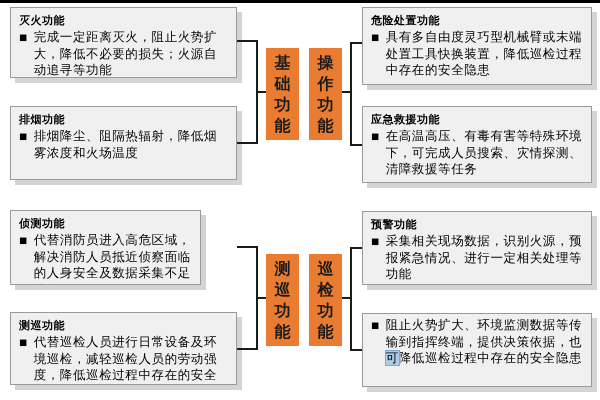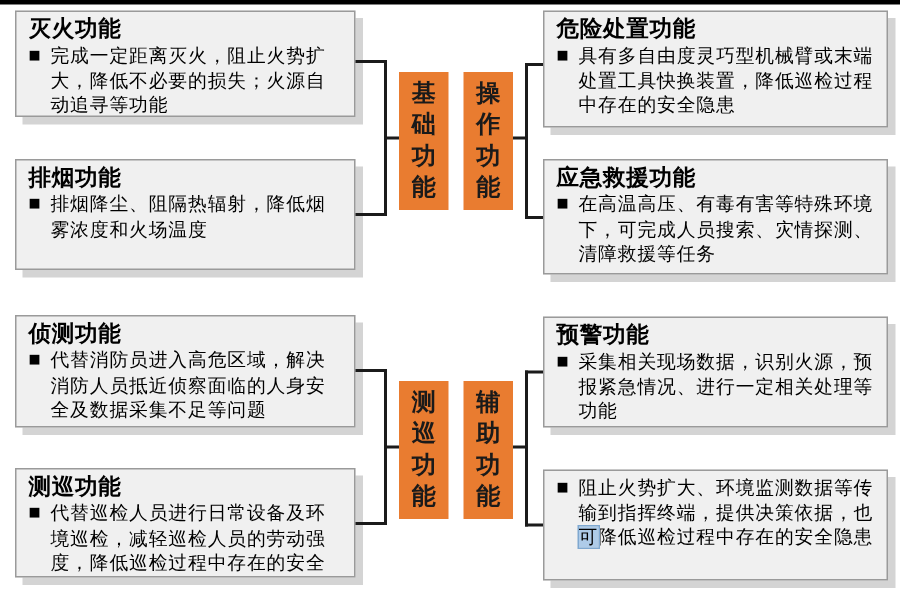--- a/index.html
+++ b/index.html
@@ -6,21 +6,21 @@
   .canvas{
     position:relative;width:600px;height:400px;background:#ffffff;overflow:hidden;
     font-family:"Liberation Serif","DejaVu Serif",serif;color:#000;
   }
   .top-rule{position:absolute;left:0;top:0;width:600px;height:3px;background:#000;}
   .fbox{
     position:absolute;box-sizing:border-box;background:#f0f0f0;
     border:1px solid #9a9a9a;box-shadow:5px 5px 0 #d4d4d4;
     padding:3px 8px 3px 8px;overflow:hidden;
   }
-  .fbox-title{font-weight:bold;font-size:15px;line-height:18px;letter-spacing:0.5px;}
+  .fbox-title{font-weight:bold;font-size:11px;line-height:18px;letter-spacing:0.5px;}
   .fbox-body{display:flex;align-items:flex-start;font-size:12.5px;line-height:16.5px;letter-spacing:0.6px;}
   .bullet{flex:0 0 auto;font-size:8.5px;line-height:16.5px;margin-right:6px;
           font-family:"DejaVu Sans",sans-serif;}
   .body-text{flex:1 1 auto;font-family:Liberation Serif, serif;}
   .hl{background:#aecbe8;outline:1px solid #7fa8d0;}
   .olabel{
     position:absolute;box-sizing:border-box;width:33px;background:#e97c30;
     display:flex;align-items:center;justify-content:center;
   }
   .olabel-text{
@@ -77,21 +77,21 @@
 
   <div class="hline" style="left:237px;top:40px;width:21px;height:2px"></div>
   <div class="hline" style="left:237px;top:142px;width:21px;height:2px"></div>
   <div class="vline" style="left:256px;top:40px;width:2px;height:104px"></div>
   <div class="hline" style="left:256px;top:91px;width:10px;height:2px"></div>
   <div class="hline" style="left:342px;top:91px;width:10px;height:2px"></div>
   <div class="vline" style="left:350px;top:42px;width:2px;height:104px"></div>
   <div class="hline" style="left:350px;top:42px;width:12px;height:2px"></div>
   <div class="hline" style="left:350px;top:144px;width:12px;height:2px"></div>
 
-  <div class="fbox" style="left:10px;top:210px;width:227px;height:75px">
+  <div class="fbox" style="left:10px;top:210px;width:191px;height:75px">
     <div class="fbox-title">侦测功能</div>
     <div class="fbox-body">
       <span class="bullet">■</span>
       <span class="body-text">代替消防员进入高危区域，解决消防人员抵近侦察面临的人身安全及数据采集不足等问题</span>
     </div>
   </div>
 
   <div class="fbox" style="left:10px;top:312px;width:227px;height:73px">
     <div class="fbox-title">测巡功能</div>
     <div class="fbox-body">
@@ -112,21 +112,21 @@
     <div class="fbox-body">
       <span class="bullet">■</span>
       <span class="body-text"><span>阻止火势扩大、环境监测数据等传输到指挥终端，提供决策依据，也</span><span class="hl">可</span><span>降低巡检过程中存在的安全隐患</span></span>
     </div>
   </div>
 
   <div class="olabel" style="left:266px;top:254px;height:92px">
     <span class="olabel-text">测巡功能</span>
   </div>
   <div class="olabel" style="left:309px;top:254px;height:92px">
-    <span class="olabel-text">辅助功能</span>
+    <span class="olabel-text">巡检功能</span>
   </div>
 
   <div class="hline" style="left:237px;top:246px;width:21px;height:2px"></div>
   <div class="hline" style="left:237px;top:348px;width:21px;height:2px"></div>
   <div class="vline" style="left:256px;top:246px;width:2px;height:104px"></div>
   <div class="hline" style="left:256px;top:297px;width:10px;height:2px"></div>
   <div class="hline" style="left:342px;top:297px;width:10px;height:2px"></div>
   <div class="vline" style="left:350px;top:247px;width:2px;height:104px"></div>
   <div class="hline" style="left:350px;top:247px;width:12px;height:2px"></div>
   <div class="hline" style="left:350px;top:349px;width:12px;height:2px"></div>

